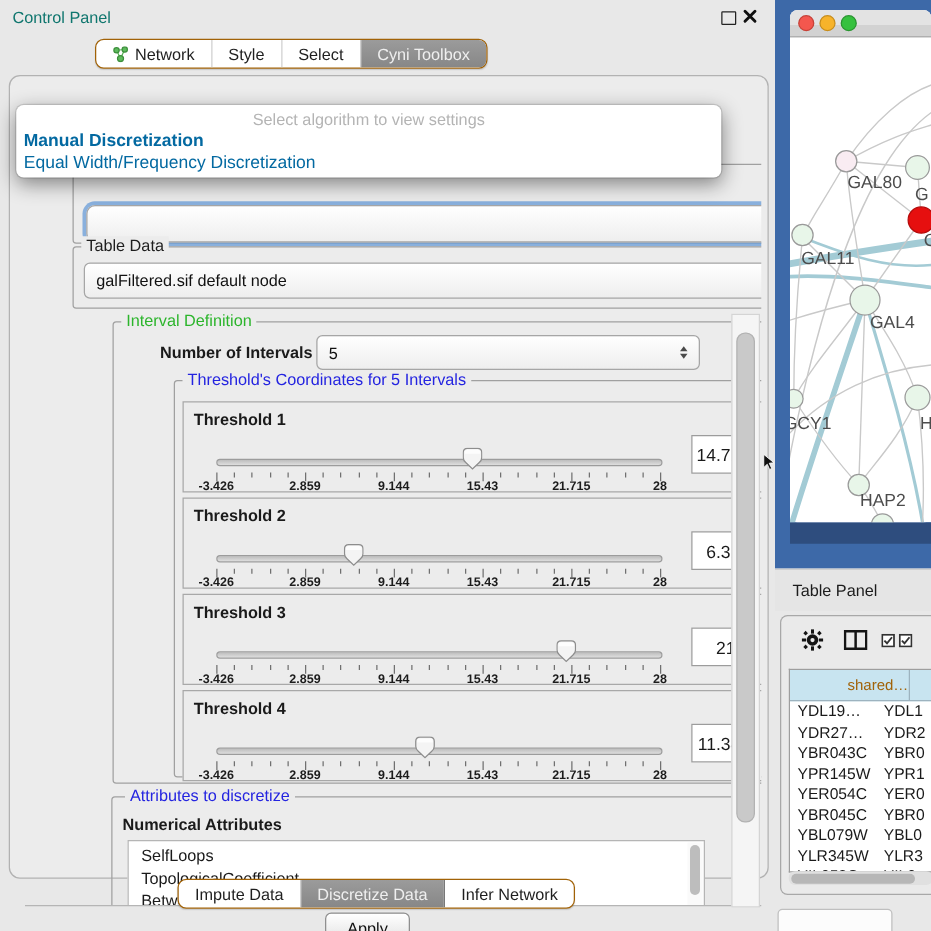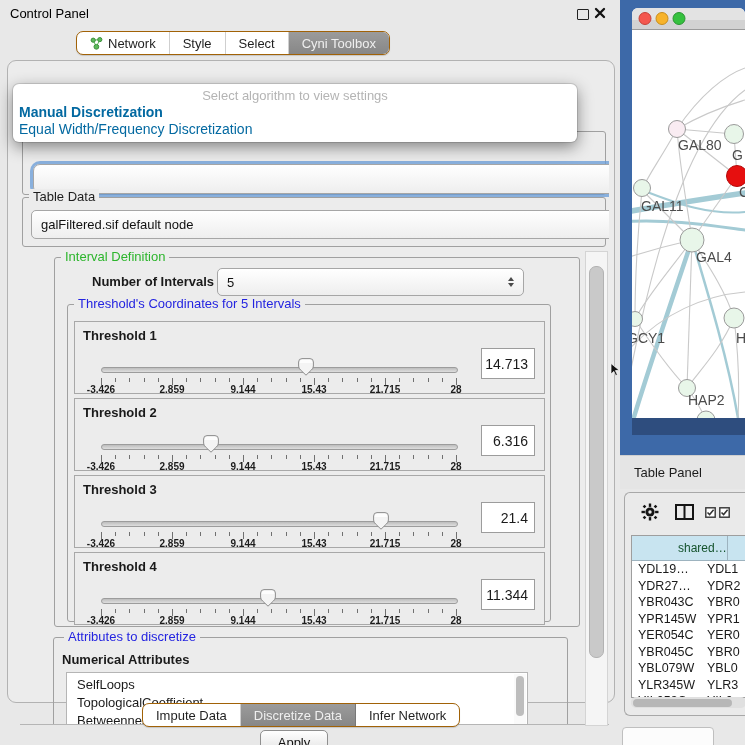--- a/index.html
+++ b/index.html
@@ -8,38 +8,38 @@
     background:#e8e8e8;
     font-family:"Liberation Sans","DejaVu Sans",sans-serif;
     color:#1a1a1a;font-size:13px;
     -webkit-font-smoothing:antialiased;
   }
   .abs{position:absolute;}
   .nowrap{white-space:nowrap;}
 
   
   .cp-titlebar{left:0;top:0;width:620px;height:26px;}
-  .cp-title{left:10px;top:6px;font-size:13px;color:#000000;}
+  .cp-title{left:10px;top:6px;font-size:13px;color:#0f766e;}
   .float-icon{left:577px;top:9px;width:10px;height:9px;border:1.6px solid #222;border-radius:1px;background:transparent;}
   .close-icon{left:594px;top:7px;width:12px;height:12px;}
 
   
   .seg{display:inline-flex;background:#fff;border:1px solid #a16207;border-radius:7px;overflow:hidden;height:22px;box-shadow:0 1px 1px rgba(0,0,0,.15);}
   .seg .segment{display:flex;align-items:center;gap:5px;padding:0 13px;font-size:13px;color:#1f1f1f;border-right:1px solid #cfcfcf;cursor:default;}
   .seg .segment:last-child{border-right:none;}
   .seg .segment.selected{background:linear-gradient(#9b9b9b,#878787);color:#efefef;border-right-color:#787878;}
   .top-tabs{left:76px;top:31px;}
   .bottom-tabs{left:142px;top:703px;}
 
   
   .cp-container{left:7px;top:60px;width:606px;height:641px;background:#ececec;border:1px solid #b2b2b2;border-radius:9px;}
   .cp-viewport{left:12px;top:64px;width:589px;height:599px;overflow:hidden;border-bottom:1px solid #b5b5b5;}
 
   
-  .groupbox{position:absolute;border:1px solid #a0a0a0;border-radius:3px;background:transparent;}
+  .groupbox{position:absolute;border:1px solid #a0a0a0;border-radius:3px;background:transparent;margin-left:36px;}
   .legend{position:absolute;top:-9px;background:#ececec;padding:0 4px;font-size:13px;white-space:nowrap;}
   .legend.black-bold{font-weight:bold;color:#2b2b2b;}
   .legend.green{color:#2cb52c;}
   .legend.blue{color:#2424e0;}
 
   .gb-algorithm{left:2px;top:6px;width:582px;height:62px;}
   .gb-tabledata{left:2px;top:72px;width:582px;height:48px;}
   .gb-interval{left:34px;top:132px;width:524px;height:368px;}
   .gb-thresholds{left:12px;top:46px;width:482px;height:316px;}
   .gb-attributes{left:33px;top:512px;width:513px;height:150px;}
@@ -90,21 +90,21 @@
   .apply-btn{left:252px;top:669px;width:66px;height:22px;background:linear-gradient(#ffffff,#e2e2e2);border:1px solid #8f8f8f;border-radius:5px;display:flex;align-items:center;justify-content:center;font-size:13px;color:#111;}
 
   
   .net-svg{left:620px;top:0;}
   .tablepanel-bar{left:620px;top:455px;width:125px;height:33px;background:#e5e5e5;border-top:1px solid #cfcfcf;}
   .tablepanel-title{left:14px;top:9px;font-size:13px;color:#1c1c1c;}
   .tp-container{left:624px;top:492px;width:121px;height:222px;background:#eaeaea;border:1px solid #a8a8a8;border-radius:6px 0 0 6px;border-right:none;}
   .tp-toolbar-icon{position:absolute;}
   .tp-table{position:absolute;left:6px;top:42px;width:115px;height:161px;background:#fff;border:1px solid #9e9e9e;border-right:none;overflow:hidden;}
   .tp-header{display:flex;height:24px;background:#c8e4f0;border-bottom:1px solid #9db3bf;}
-  .tp-header .hcell{font-size:12px;color:#14532d;line-height:24px;margin-left:46px;}
+  .tp-header .hcell{font-size:12px;color:#a16207;line-height:24px;margin-left:46px;}
   .hcell.c1{width:71px;text-align:center;border-right:1px solid #9db3bf;}
   .hcell.c2{flex:1;padding-left:12px;}
   .tp-rows{position:absolute;left:0;top:25px;width:115px;height:136px;overflow:hidden;}
   .trow{display:flex;height:16.5px;line-height:16.5px;font-size:12.5px;}
   .trow .tc1{width:71px;padding-left:6px;box-sizing:border-box;white-space:nowrap;overflow:hidden;}
   .trow .tc2{flex:1;padding-left:4px;white-space:nowrap;overflow:hidden;}
   .tp-hscroll{position:absolute;left:6px;top:204px;width:115px;height:11px;background:#e0e0e0;border-radius:5px;}
   .tp-hthumb{position:absolute;left:2px;top:1.5px;width:99px;height:8px;background:#b7b7b7;border-radius:4px;}
   .corner-panel{left:622px;top:727px;width:90px;height:18px;background:#fcfcfc;border:1px solid #bfbfbf;border-radius:4px 4px 0 0;}
 

